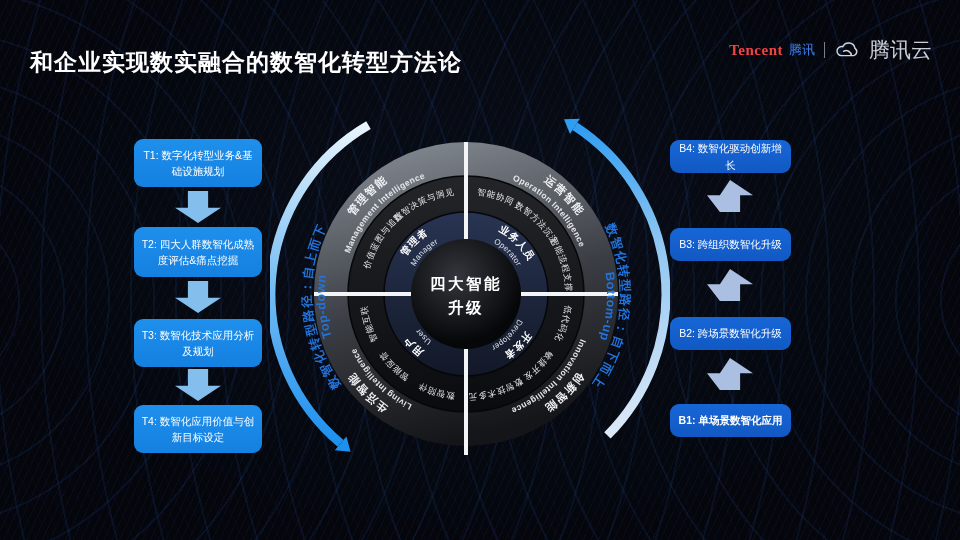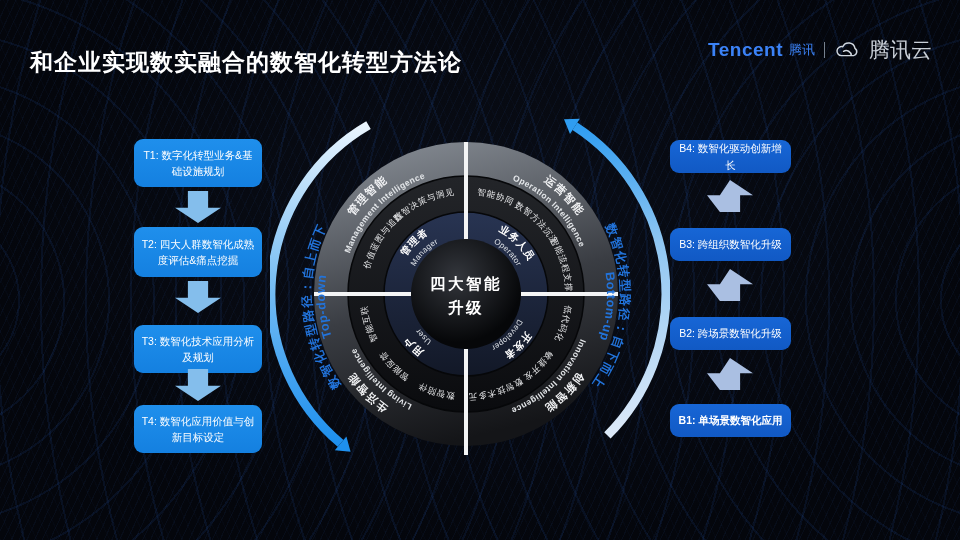--- a/index.html
+++ b/index.html
@@ -19,21 +19,21 @@
     position:absolute;inset:0;pointer-events:none;
     background-image:
       repeating-radial-gradient(circle at -70px 300px, transparent 0 43px, rgba(35,85,175,.13) 43px 45px),
       repeating-radial-gradient(circle at 1030px 300px, transparent 0 43px, rgba(35,85,175,.13) 43px 45px);
   }
   .title{
     position:absolute;left:30px;top:32px;color:#fff;font-size:23px;font-weight:700;
     letter-spacing:1px;white-space:nowrap;
   }
   .logo{position:absolute;right:28px;top:36px;display:flex;align-items:center;gap:9px;}
-  .logo .en{color:#3b82f6;font-size:19px;font-weight:700;letter-spacing:.5px;}
+  .logo .en{color:#ef4444;font-size:15px;font-weight:700;letter-spacing:.5px;font-family:Liberation Serif, serif;}
   .logo .zh{color:#3b82f6;font-size:13px;font-weight:400;margin-left:-3px;}
   .logo .sep{width:1px;height:16px;background:#76818e;}
   .logo .cloud-zh{color:#c9cfd7;font-size:21px;}
   
   .flow{position:absolute;}
   .flow-left{left:134px;top:139px;width:128px;height:310px;}
   .flow-right{left:670px;top:140px;width:121px;height:300px;}
   .stepbox{
     position:absolute;left:0;width:100%;border-radius:9px;color:#fff;
     display:flex;align-items:center;justify-content:center;text-align:center;
@@ -76,21 +76,21 @@
     <path d="M8.5 16.5 a5.2 5.2 0 1 1 1.6-10.2 A7.4 7.4 0 0 1 24.2 8.2 a4.6 4.6 0 0 1-1.6 8.3 z M20 16.5 a6 6 0 0 0-9 -5" fill="none" stroke="#cfd6de" stroke-width="1.7" stroke-linecap="round" stroke-linejoin="round"></path>
   </svg>
   <span class="cloud-zh">腾讯云</span>
 </div>
 
 <div class="flow flow-left">
   <div class="stepbox tbox" style="top:0;height:48px;text-align:center;">T1: 数字化转型业务&amp;基础设施规划</div>
   <div class="arrow-down" style="top:52px;"></div>
   <div class="stepbox tbox" style="top:88px;height:50px;">T2: 四大人群数智化成熟度评估&amp;痛点挖掘</div>
   <div class="arrow-down" style="top:142px;"></div>
-  <div class="stepbox tbox" style="top:186px;height:48px;">T3: 数智化技术应用分析及规划</div>
+  <div class="stepbox tbox" style="top:180px;height:48px;">T3: 数智化技术应用分析及规划</div>
   <div class="arrow-down" style="top:230px;"></div>
   <div class="stepbox tbox" style="top:266px;height:48px;">T4: 数智化应用价值与创新目标设定</div>
 </div>
 
 <div class="flow flow-right">
   <div class="stepbox bbox" style="top:0;height:33px;">B4: 数智化驱动创新增长</div>
   <div class="arrow-up" style="top:40px;"></div>
   <div class="stepbox bbox" style="top:88px;height:33px;">B3: 跨组织数智化升级</div>
   <div class="arrow-up" style="top:129px;"></div>
   <div class="stepbox bbox" style="top:177px;height:33px;">B2: 跨场景数智化升级</div>

